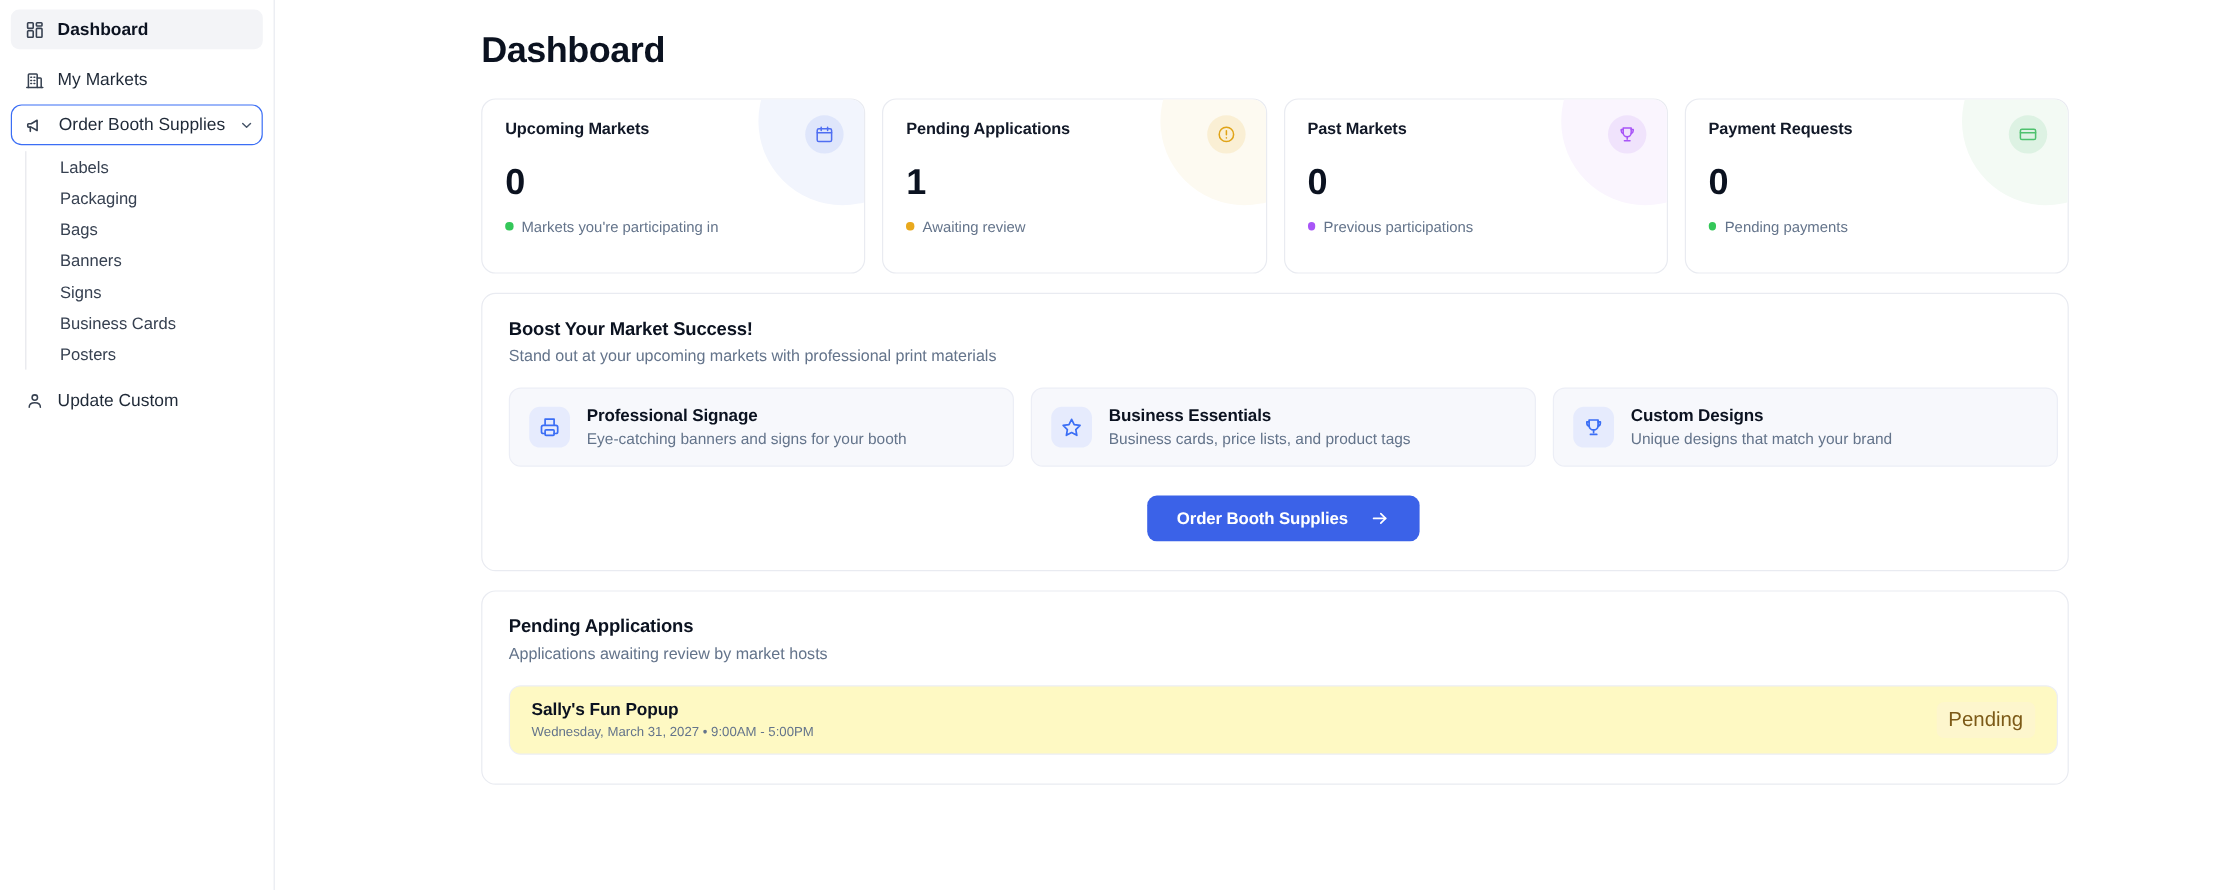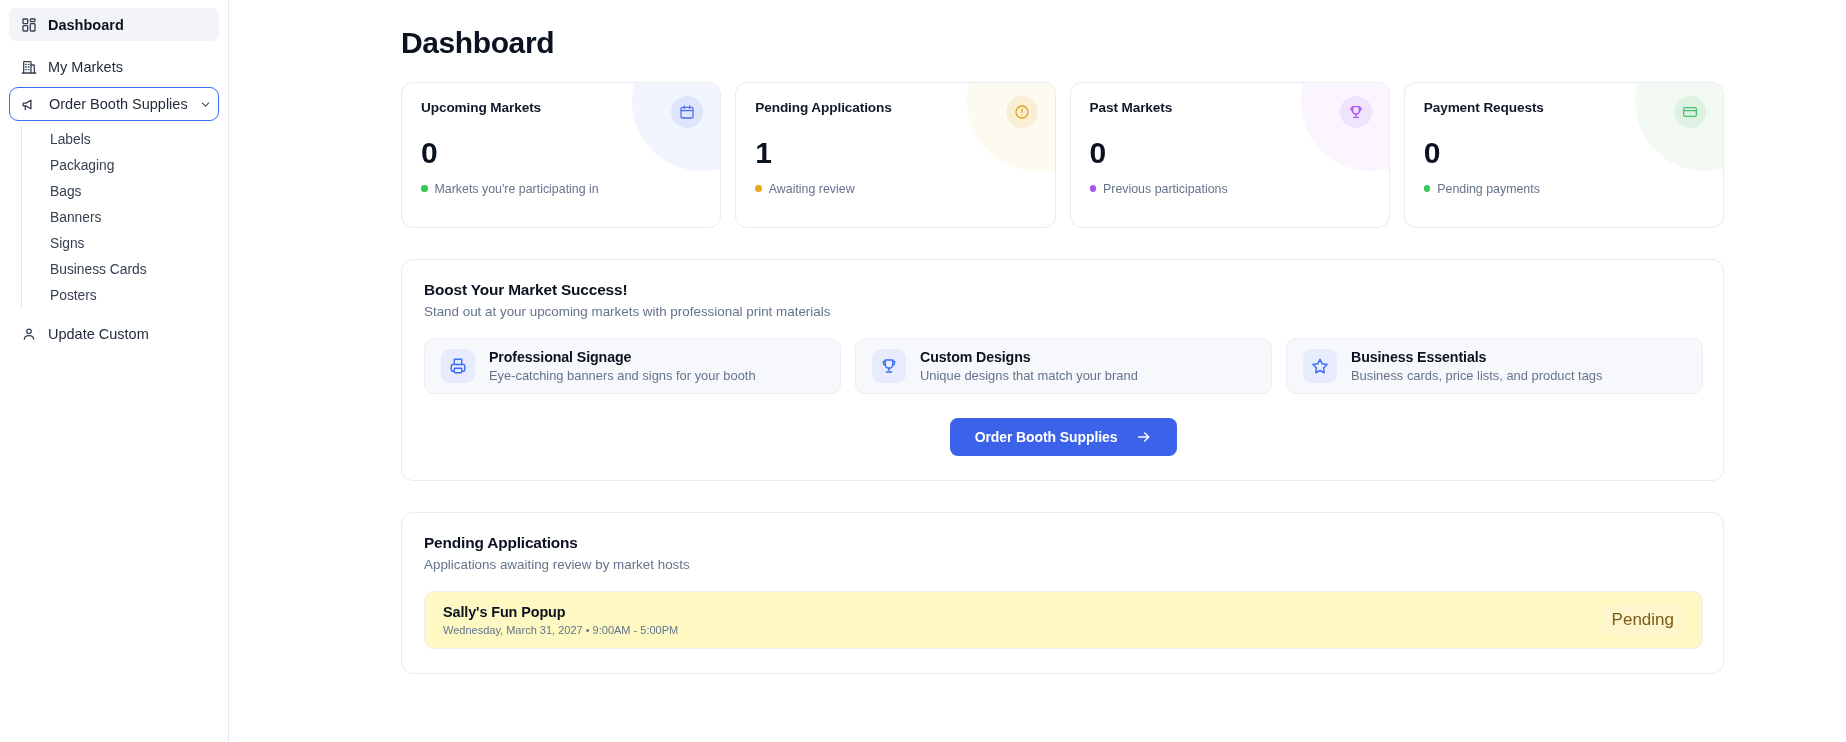--- a/index.html
+++ b/index.html
@@ -196,22 +196,22 @@
     height: 6.5px;
     border-radius: 50%;
     flex: 0 0 6.5px;
   }
 
   
   .panel {
     background: #ffffff;
     border: 1px solid #e9ebf1;
     border-radius: 12px;
-    margin-top: 31px;
-    padding: 21px 20px 24px 22px;
+    margin-top: 16px;
+    padding: 21px 8px 24px 22px;
   }
 
   .panel-title {
     font-size: 15.4px;
     font-weight: 700;
     color: #0b1220;
     letter-spacing: -0.15px;
   }
   .panel-sub {
     font-size: 13.4px;
@@ -227,21 +227,21 @@
   }
 
   .feature {
     background: #f7f8fc;
     border: 1px solid #eceef6;
     border-radius: 10px;
     padding: 14px 16px;
     display: flex;
     align-items: center;
     gap: 14px;
-    height: 56px;
+    height: 66px;
   }
 
   .feature-icon {
     width: 34px;
     height: 34px;
     flex: 0 0 34px;
     border-radius: 9px;
     background: #e6ebfd;
     display: flex;
     align-items: center;
@@ -491,42 +491,42 @@
           </span>
           <span>
             <span class="feature-title" style="display:block">Professional Signage</span>
             <span class="feature-desc" style="display:block">Eye-catching banners and signs for your booth</span>
           </span>
         </div>
 
         <div class="feature">
           <span class="feature-icon">
             <svg width="18" height="18" viewBox="0 0 24 24" fill="none" stroke="currentColor" stroke-width="1.9" stroke-linecap="round" stroke-linejoin="round">
+              <polygon points="12 3.2 14.9 9.1 21.4 10 16.7 14.6 17.8 21 12 18 6.2 21 7.3 14.6 2.6 10 9.1 9.1"></polygon>
+            </svg>
+          </span>
+          <span>
+            <span class="feature-title" style="display:block">Business Essentials</span>
+            <span class="feature-desc" style="display:block">Business cards, price lists, and product tags</span>
+          </span>
+        </div>
+
+        <div class="feature">
+          <span class="feature-icon">
+            <svg width="18" height="18" viewBox="0 0 24 24" fill="none" stroke="currentColor" stroke-width="1.9" stroke-linecap="round" stroke-linejoin="round">
               <path d="M7 4h10v6a5 5 0 0 1-10 0V4z"></path>
               <path d="M7 6H4.5v1.5A3.5 3.5 0 0 0 7 10.8"></path>
               <path d="M17 6h2.5v1.5A3.5 3.5 0 0 1 17 10.8"></path>
               <path d="M12 15v3"></path>
               <path d="M8.5 20h7"></path>
             </svg>
           </span>
           <span>
             <span class="feature-title" style="display:block">Custom Designs</span>
             <span class="feature-desc" style="display:block">Unique designs that match your brand</span>
-          </span>
-        </div>
-
-        <div class="feature">
-          <span class="feature-icon">
-            <svg width="18" height="18" viewBox="0 0 24 24" fill="none" stroke="currentColor" stroke-width="1.9" stroke-linecap="round" stroke-linejoin="round">
-              <polygon points="12 3.2 14.9 9.1 21.4 10 16.7 14.6 17.8 21 12 18 6.2 21 7.3 14.6 2.6 10 9.1 9.1"></polygon>
-            </svg>
-          </span>
-          <span>
-            <span class="feature-title" style="display:block">Business Essentials</span>
-            <span class="feature-desc" style="display:block">Business cards, price lists, and product tags</span>
           </span>
         </div>
 
       </div>
 
       <div class="cta-wrap">
         <button class="cta-button">
           <span>Order Booth Supplies</span>
           <span>
             <svg width="16" height="16" viewBox="0 0 24 24" fill="none" stroke="currentColor" stroke-width="2.1" stroke-linecap="round" stroke-linejoin="round">

